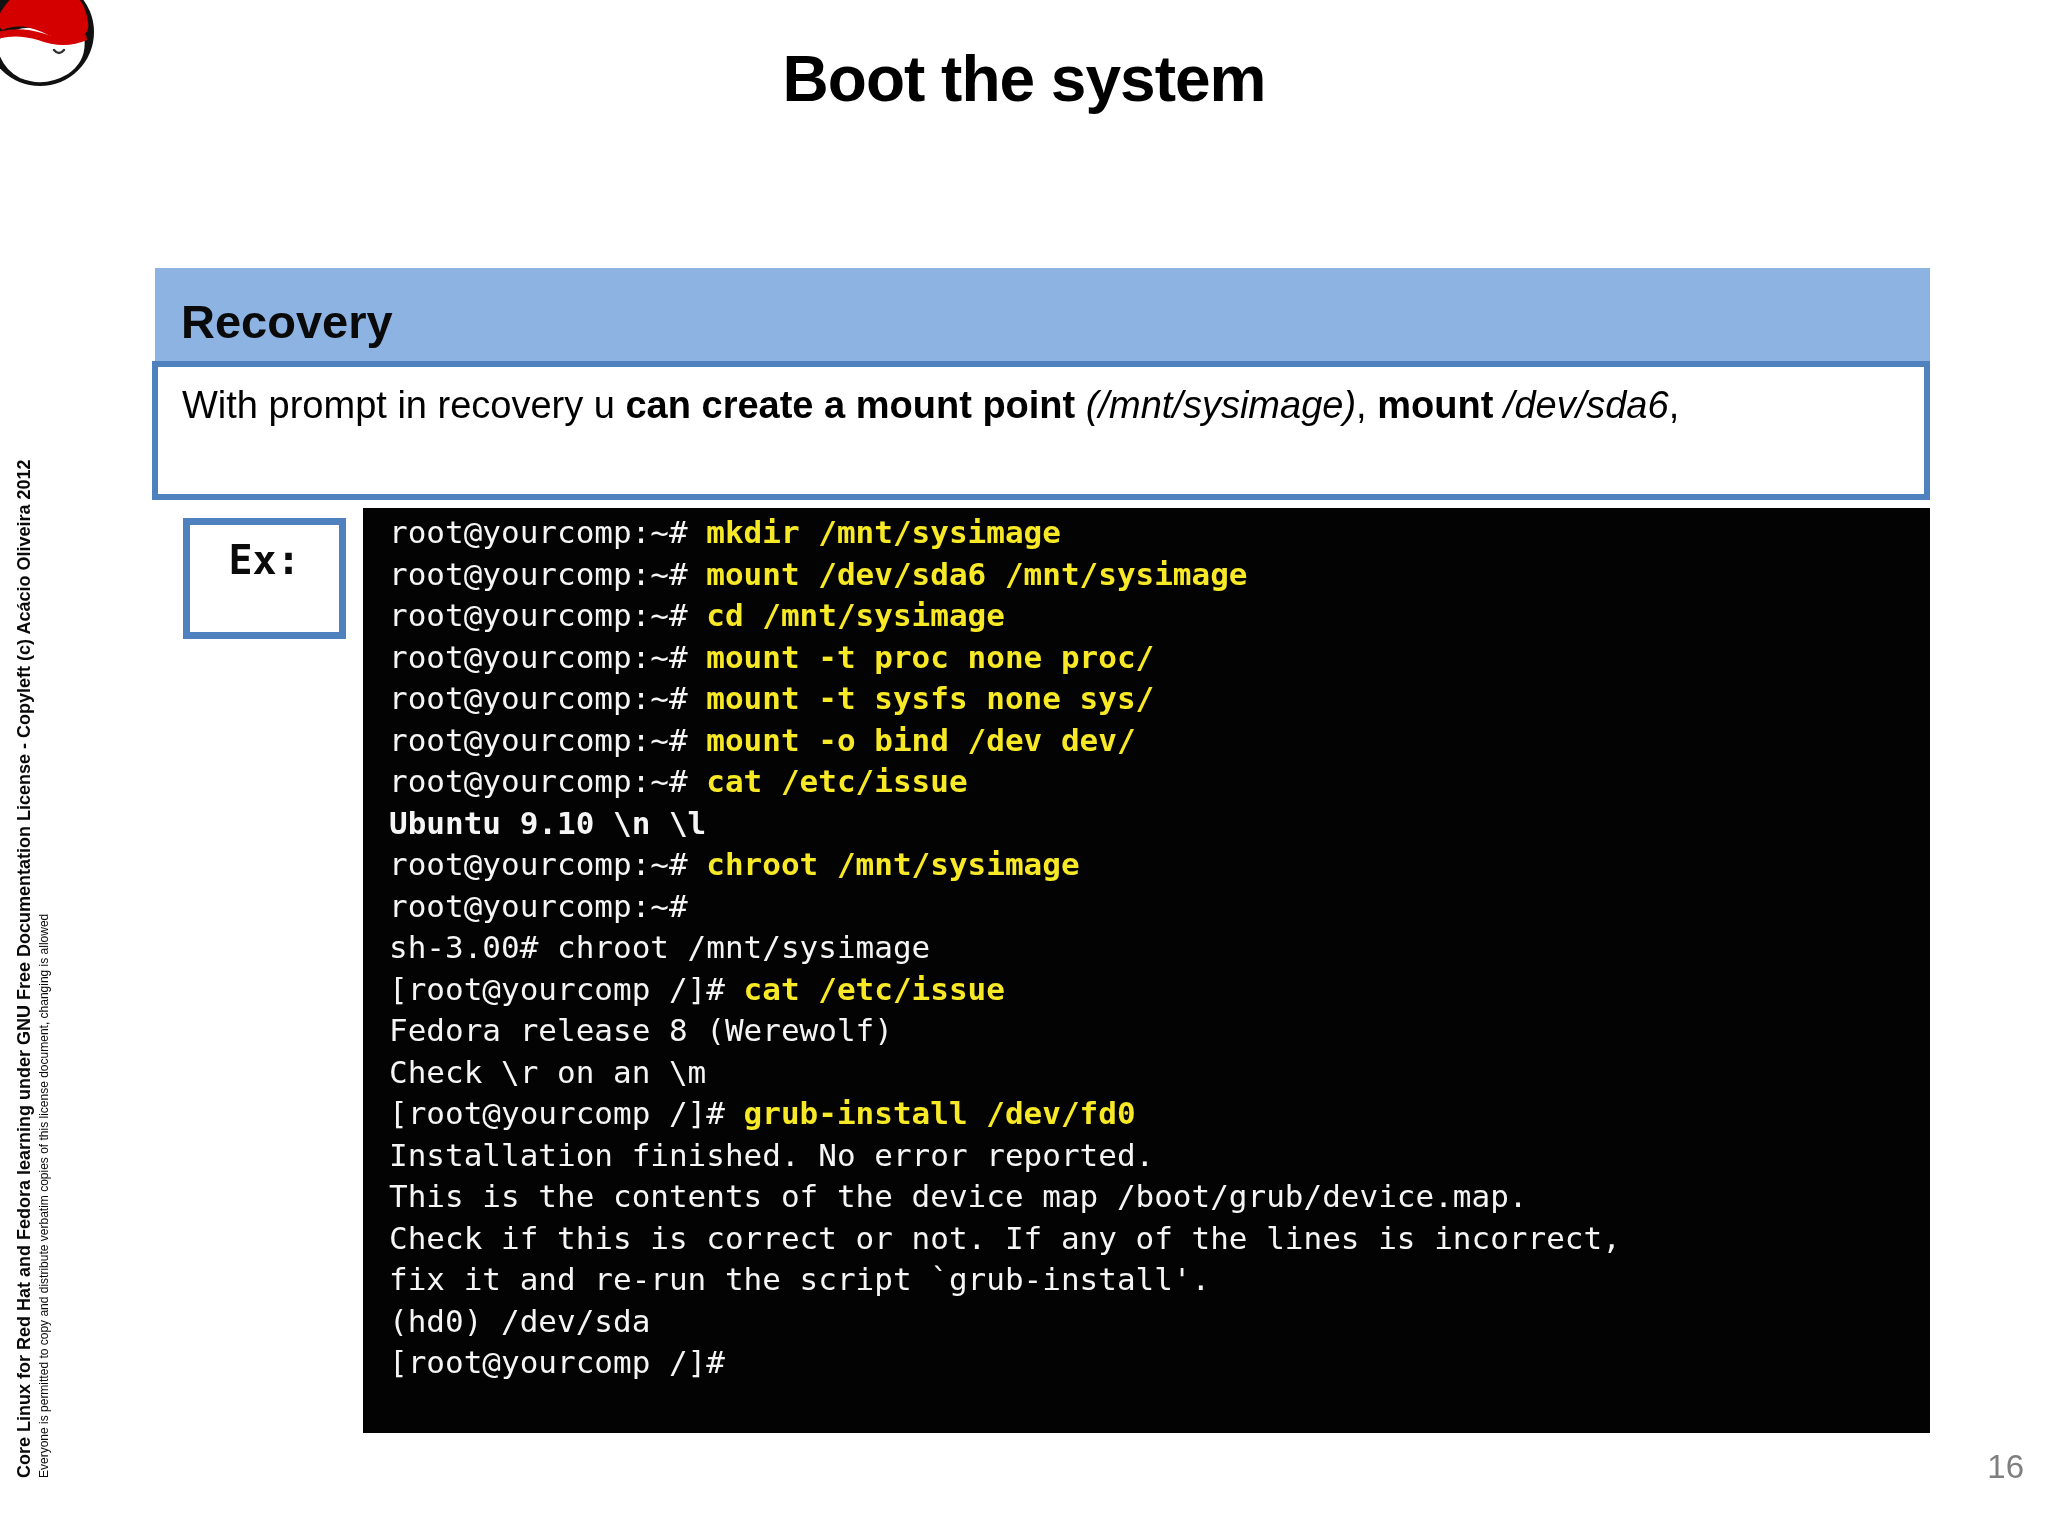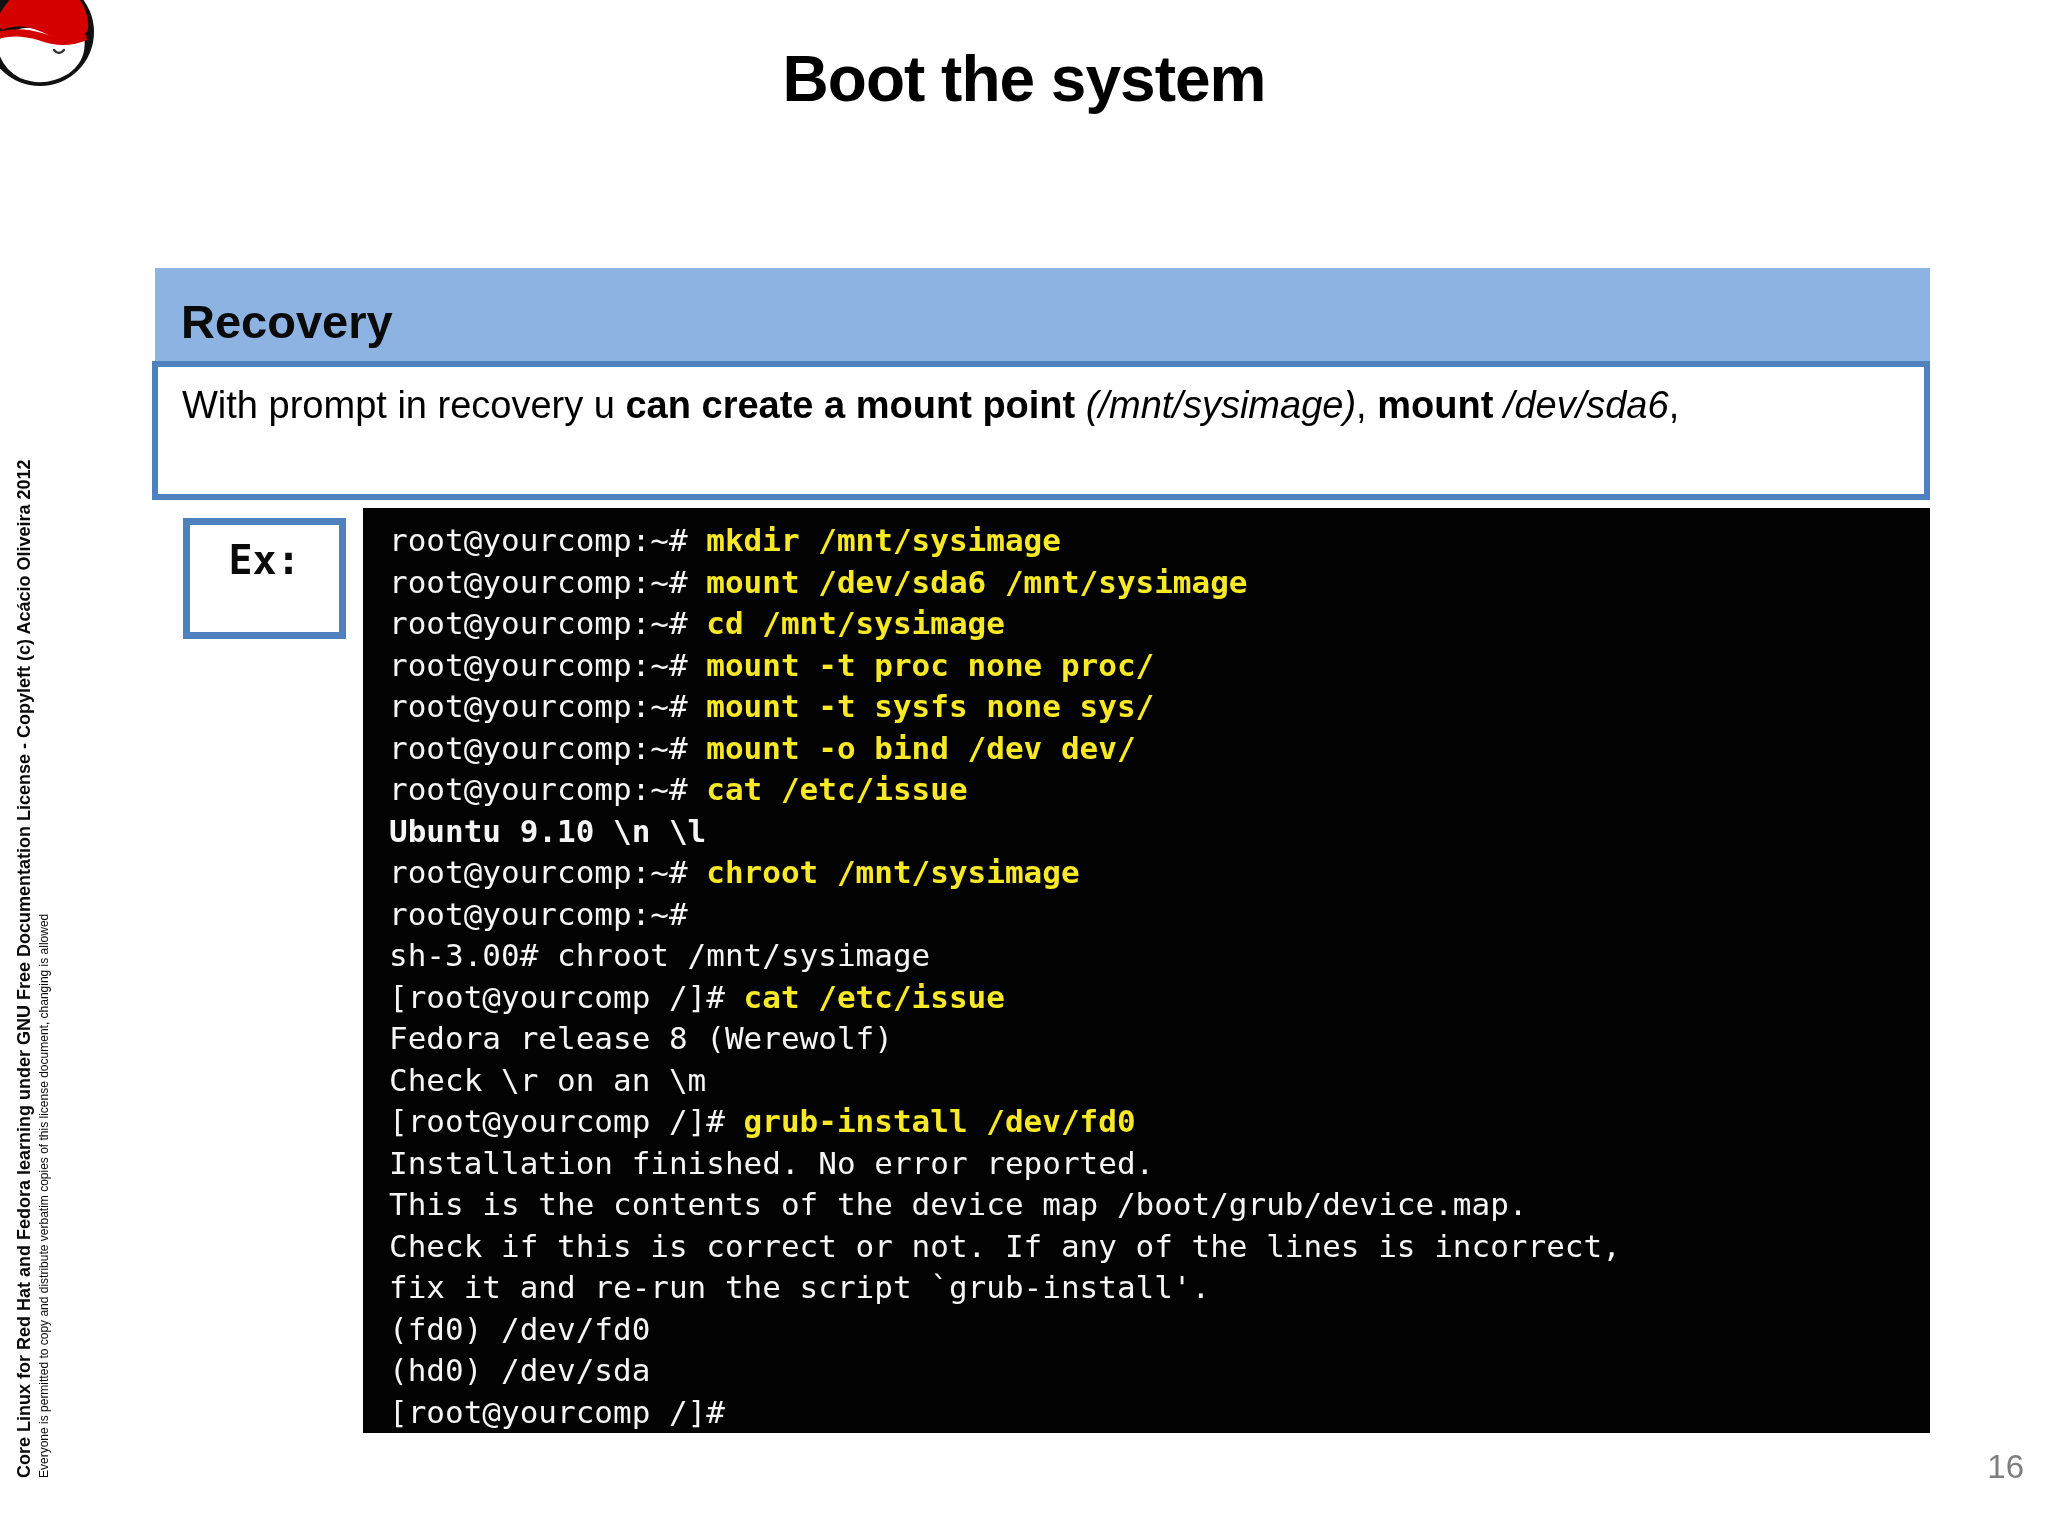--- a/index.html
+++ b/index.html
@@ -45,21 +45,21 @@
     box-sizing:border-box;text-align:center;padding-top:12px;margin-top:12px;
   }
   .ex-box .ex-label{
     font-family:"DejaVu Sans Mono",monospace;font-size:40px;font-weight:bold;color:#0a0a0a;
   }
 
   
   .terminal{
     position:absolute;left:363px;top:508px;width:1567px;height:925px;
     background:var(--terminal_bg,#030303);
-    box-sizing:border-box;padding:12px 10px 0 26px;
+    box-sizing:border-box;padding:4px 10px 0 26px;
     font-family:"DejaVu Sans Mono",monospace;font-size:31px;
   }
   .tline{height:41.5px;line-height:41.5px;white-space:pre;}
   .tprompt{color:var(--terminal_text,#F5F5F5);font-weight:normal;}
   .tcmd{color:var(--command_yellow,#F8E927);font-weight:bold;}
   .tout{color:var(--terminal_text,#F5F5F5);}
   .tbold{font-weight:bold;}
 
   
   .copyright{
@@ -113,21 +113,20 @@
     <div class="tline"><span class="tprompt">root@yourcomp:~#</span></div>
     <div class="tline"><span class="tout">sh-3.00# chroot /mnt/sysimage</span></div>
     <div class="tline"><span class="tprompt">[root@yourcomp /]# </span><span class="tcmd">cat /etc/issue</span></div>
     <div class="tline"><span class="tout">Fedora release 8 (Werewolf)</span></div>
     <div class="tline"><span class="tout">Check \r on an \m</span></div>
     <div class="tline"><span class="tprompt">[root@yourcomp /]# </span><span class="tcmd">grub-install /dev/fd0</span></div>
     <div class="tline"><span class="tout">Installation finished. No error reported.</span></div>
     <div class="tline"><span class="tout">This is the contents of the device map /boot/grub/device.map.</span></div>
     <div class="tline"><span class="tout">Check if this is correct or not. If any of the lines is incorrect,</span></div>
     <div class="tline"><span class="tout">fix it and re-run the script `grub-install'.</span></div>
-    <div class="tline"><span class="tout">(fd0) /dev/fd0</span></div>
     <div class="tline"><span class="tout">(hd0) /dev/sda</span></div>
     <div class="tline"><span class="tout">[root@yourcomp /]#</span></div>
   </div>
 
 <div class="copyright">
   <div class="c1">Core Linux for Red Hat and Fedora learning under GNU Free Documentation License - Copyleft (c) Acácio Oliveira 2012</div>
   <div class="c2">Everyone is permitted to copy and distribute verbatim copies of this license document, changing is allowed</div>
 </div>
 
 <div class="pagenum">16</div>

